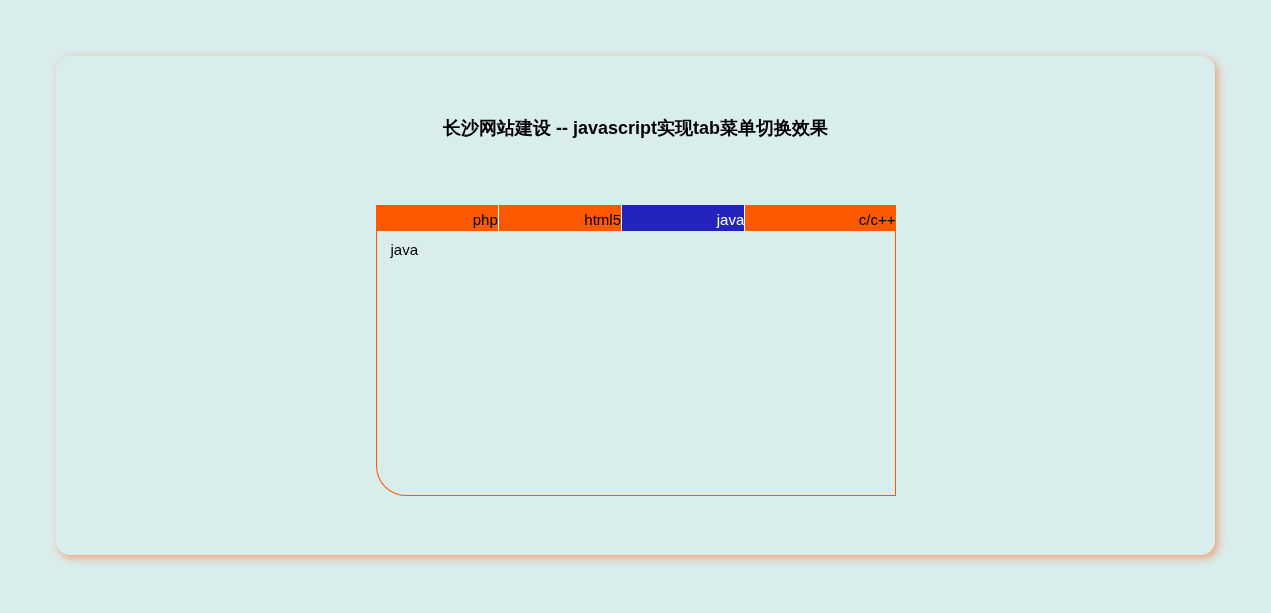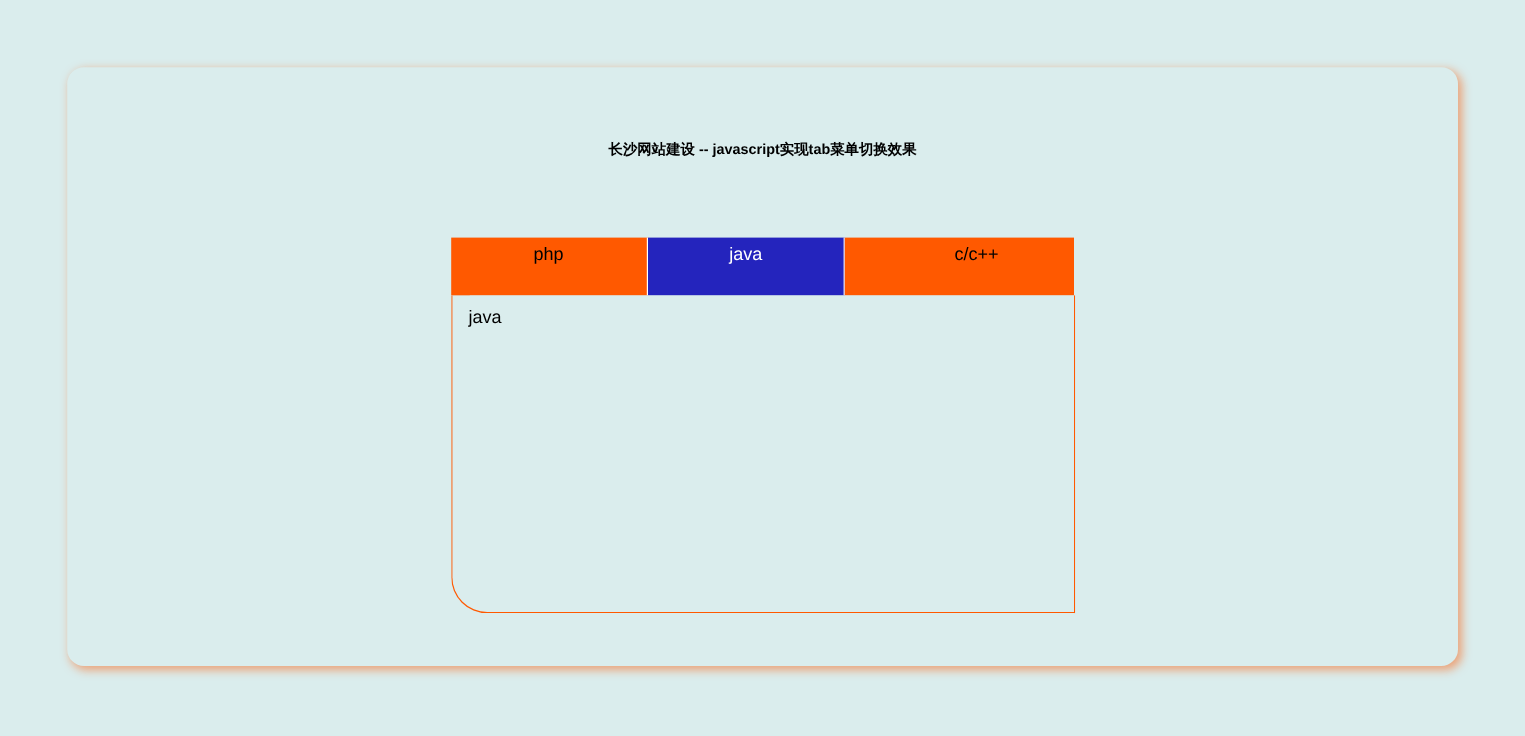--- a/index.html
+++ b/index.html
@@ -22,44 +22,44 @@
       left: 56px;
       width: 1159px;
       height: 499px;
       background-color: #daeded;
       border-radius: 14px;
       box-shadow: 3px 3px 8px rgba(255, 87, 0, 0.5);
     }
     
     .title {
       text-align: center;
-      font-size: 12px;
+      font-size: 18px;
       font-weight: bold;
       color: #000;
       padding-top: 60px;
     }
     
     .tab-wrapper {
       width: 520px;
       margin: 65px auto 0;
       position: relative;
     }
     
     .tab-header {
       display: flex;
       width: 520px;
     }
     
     .tab-item {
       flex: 1;
-      height: 48px;
+      height: 26px;
       line-height: 30px;
       background-color: #ff5900;
       color: #000;
-      text-align: center;
+      text-align: right;
       font-size: 15px;
       border-right: 1px solid #fff;
       cursor: pointer;
     }
     
     .tab-item:last-child {
       border-right: none;
       padding-left: 28px;
     }
     
@@ -81,20 +81,21 @@
   </style>
 </head>
 <body>
 
 <div class="container">
   <h2 class="title">长沙网站建设 -- javascript实现tab菜单切换效果</h2>
 
   <div class="tab-wrapper">
     <div class="tab-header">
       <div class="tab-item">php</div>
+      <div class="tab-item">html5</div>
       <div class="tab-item active">java</div>
       <div class="tab-item">c/c++</div>
     </div>
 
     <div class="tab-content">
       <span>java</span>
     </div>
   </div>
 </div>
 

